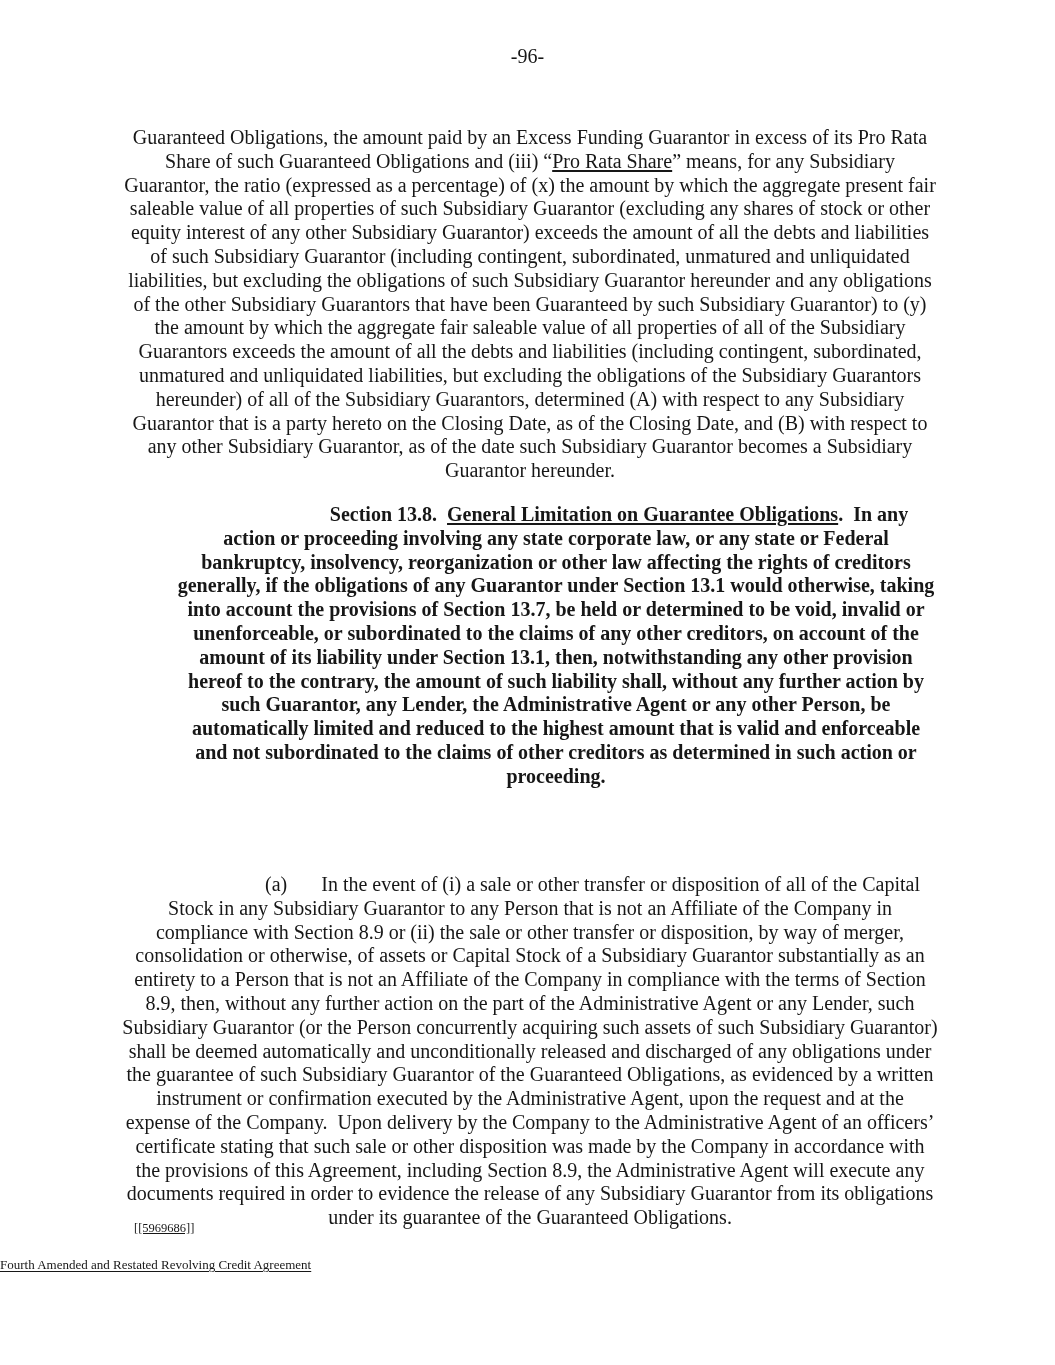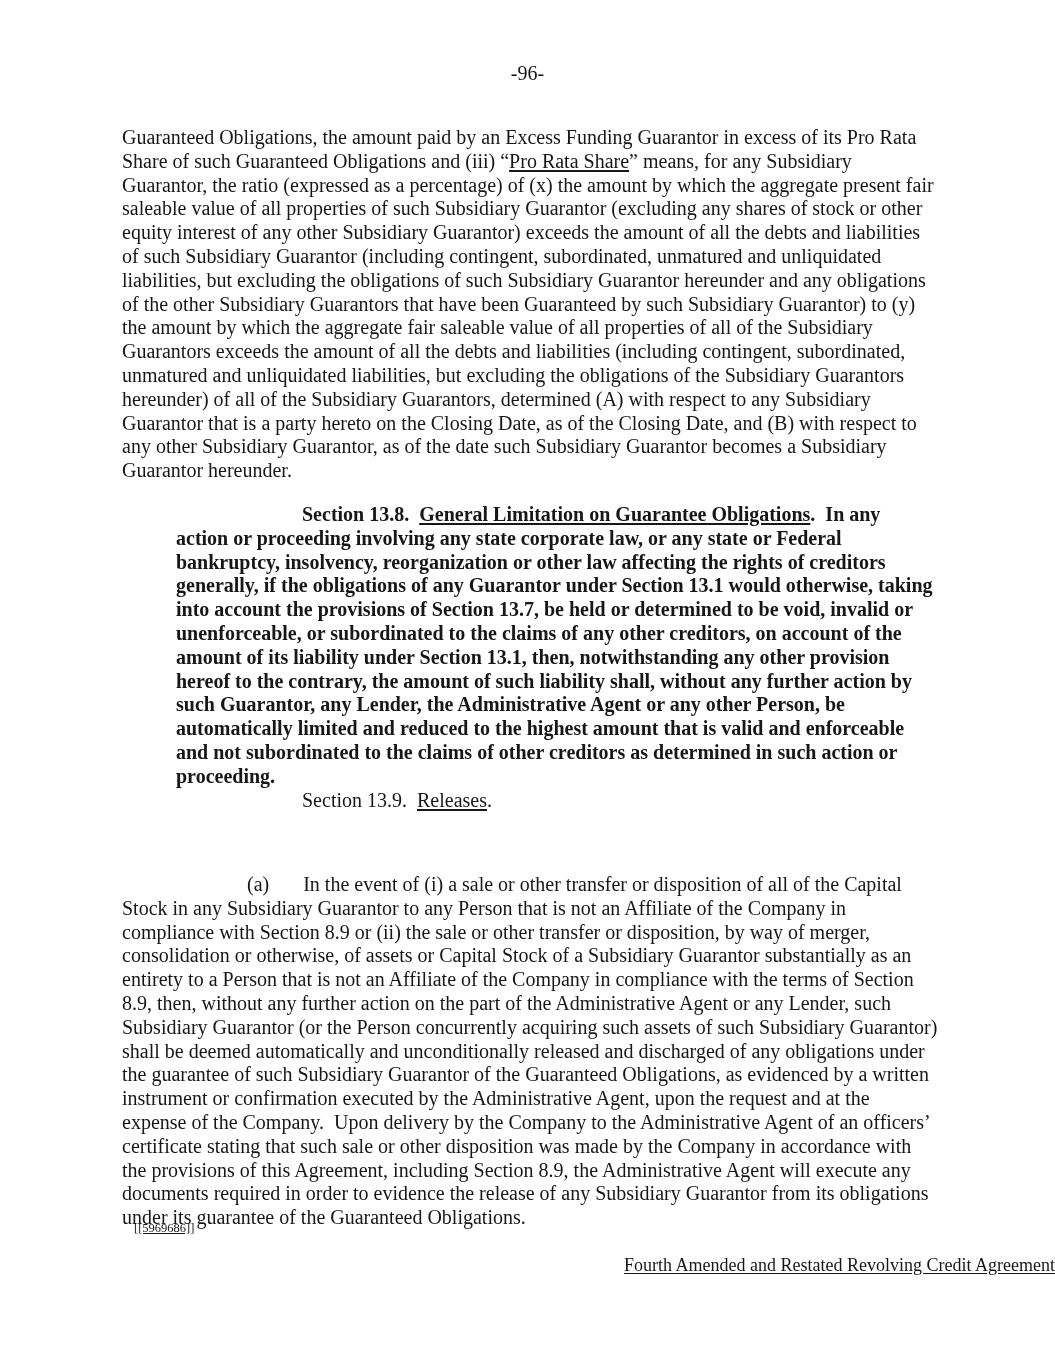--- a/index.html
+++ b/index.html
@@ -11,33 +11,33 @@
     position: relative;
     width: 1055px;
     height: 1365px;
     background: #ffffff;
     font-family: "Liberation Serif", "DejaVu Serif", serif;
     color: #171717;
     overflow: hidden;
   }
   .page-number {
     position: absolute;
-    top: 61px;
+    top: 44px;
     left: 0;
     width: 100%;
     text-align: center;
     font-size: 20px;
     line-height: 24px;
   }
   .para {
     position: absolute;
     font-size: 20px;
     line-height: 23.8px;
     white-space: pre-wrap;
-    text-align: left;
+    text-align: center;
     margin: 0;
   }
   .para-flush {
     left: 122px;
     width: 816px;
   }
   .para-indent-block {
     left: 176px;
     width: 760px;
     text-indent: 126px;
@@ -49,22 +49,22 @@
   .u { text-decoration: underline; text-underline-offset: 2px; }
   .tab-gap {
     display: inline-block;
     width: 34px;
   }
   .footer-title {
     position: absolute;
     top: 1253px;
     left: 0;
     width: 100%;
-    text-align: right;
-    font-size: 18px;
+    text-align: left;
+    font-size: 13px;
     line-height: 24px;
   }
   .doc-id {
     position: absolute;
     top: 1221px;
     left: 121px;
     font-size: 12.5px;
     line-height: 15px;
     text-decoration: underline;
     text-underline-offset: 1px;
@@ -75,21 +75,20 @@
 <body>
 
 <div class="page">
 
   <div class="page-number">-96-</div>
 
   <p class="para para-flush" id="para-guaranteed"><span>Guaranteed Obligations, the amount paid by an Excess Funding Guarantor in excess of its Pro Rata Share of such Guaranteed Obligations and (iii) “</span><span class="u">Pro Rata Share</span><span>” means, for any Subsidiary Guarantor, the ratio (expressed as a percentage) of (x) the amount by which the aggregate present fair saleable value of all properties of such Subsidiary Guarantor (excluding any shares of stock or other equity interest of any other Subsidiary Guarantor) exceeds the amount of all the debts and liabilities of such Subsidiary Guarantor (including contingent, subordinated, unmatured and unliquidated liabilities, but excluding the obligations of such Subsidiary Guarantor hereunder and any obligations of the other Subsidiary Guarantors that have been Guaranteed by such Subsidiary Guarantor) to (y) the amount by which the aggregate fair saleable value of all properties of all of the Subsidiary Guarantors exceeds the amount of all the debts and liabilities (including contingent, subordinated, unmatured and unliquidated liabilities, but excluding the obligations of the Subsidiary Guarantors hereunder) of all of the Subsidiary Guarantors, determined (A) with respect to any Subsidiary Guarantor that is a party hereto on the Closing Date, as of the Closing Date, and (B) with respect to any other Subsidiary Guarantor, as of the date such Subsidiary Guarantor becomes a Subsidiary Guarantor hereunder.</span></p>
 
   <p class="para para-indent-block" id="sec-13-8"><span>Section 13.8.  </span><span class="u">General Limitation on Guarantee Obligations</span><span>.  In any action or proceeding involving any state corporate law, or any state or Federal bankruptcy, insolvency, reorganization or other law affecting the rights of creditors generally, if the obligations of any Guarantor under Section 13.1 would otherwise, taking into account the provisions of Section 13.7, be held or determined to be void, invalid or unenforceable, or subordinated to the claims of any other creditors, on account of the amount of its liability under Section 13.1, then, notwithstanding any other provision hereof to the contrary, the amount of such liability shall, without any further action by such Guarantor, any Lender, the Administrative Agent or any other Person, be automatically limited and reduced to the highest amount that is valid and enforceable and not subordinated to the claims of other creditors as determined in such action or proceeding.</span></p>
 
-  <p class="para para-indent-block" id="sec-13-9"><span>Section 13.9.  </span><span class="u">Releases</span><span>.</span></p>
 
   <p class="para para-flush" id="para-a"><span>(a)</span><span class="tab-gap"></span><span>In the event of (i) a sale or other transfer or disposition of all of the Capital Stock in any Subsidiary Guarantor to any Person that is not an Affiliate of the Company in compliance with Section 8.9 or (ii) the sale or other transfer or disposition, by way of merger, consolidation or otherwise, of assets or Capital Stock of a Subsidiary Guarantor substantially as an entirety to a Person that is not an Affiliate of the Company in compliance with the terms of Section 8.9, then, without any further action on the part of the Administrative Agent or any Lender, such Subsidiary Guarantor (or the Person concurrently acquiring such assets of such Subsidiary Guarantor) shall be deemed automatically and unconditionally released and discharged of any obligations under the guarantee of such Subsidiary Guarantor of the Guaranteed Obligations, as evidenced by a written instrument or confirmation executed by the Administrative Agent, upon the request and at the expense of the Company.  Upon delivery by the Company to the Administrative Agent of an officers’ certificate stating that such sale or other disposition was made by the Company in accordance with the provisions of this Agreement, including Section 8.9, the Administrative Agent will execute any documents required in order to evidence the release of any Subsidiary Guarantor from its obligations under its guarantee of the Guaranteed Obligations.</span></p>
 
   <div class="footer-title"><span class="u">Fourth Amended and Restated Revolving Credit Agreement</span></div>
 
   <div class="doc-id">[[5969686]]</div>
 
 </div>
 
 </body></html>

